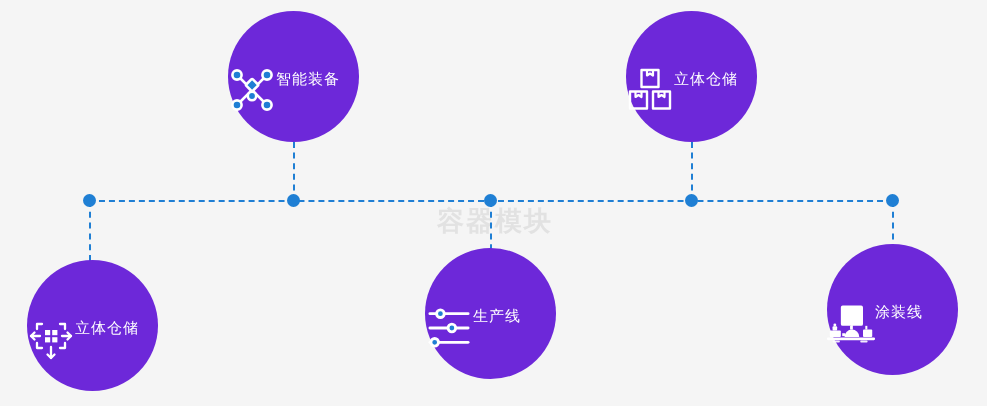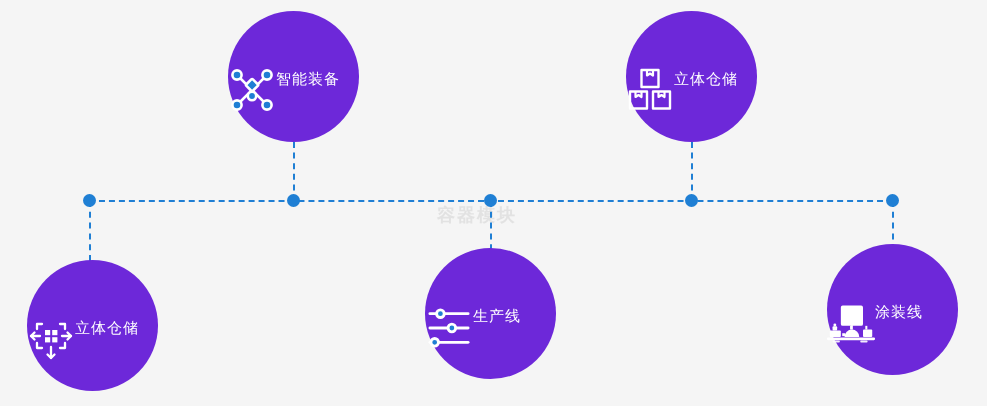--- a/index.html
+++ b/index.html
@@ -18,21 +18,21 @@
     width: 987px;
     height: 406px;
     background: #f5f5f5;
   }
 
   
   .watermark {
     position: absolute;
     left: 437px;
     top: 203px;
-    font-size: 18px;
+    font-size: 27px;
     letter-spacing: 2px;
     color: #e2e2e2;
     font-weight: 700;
     white-space: nowrap;
     user-select: none;
     z-index: 1;
   }
 
   
   .hline {

